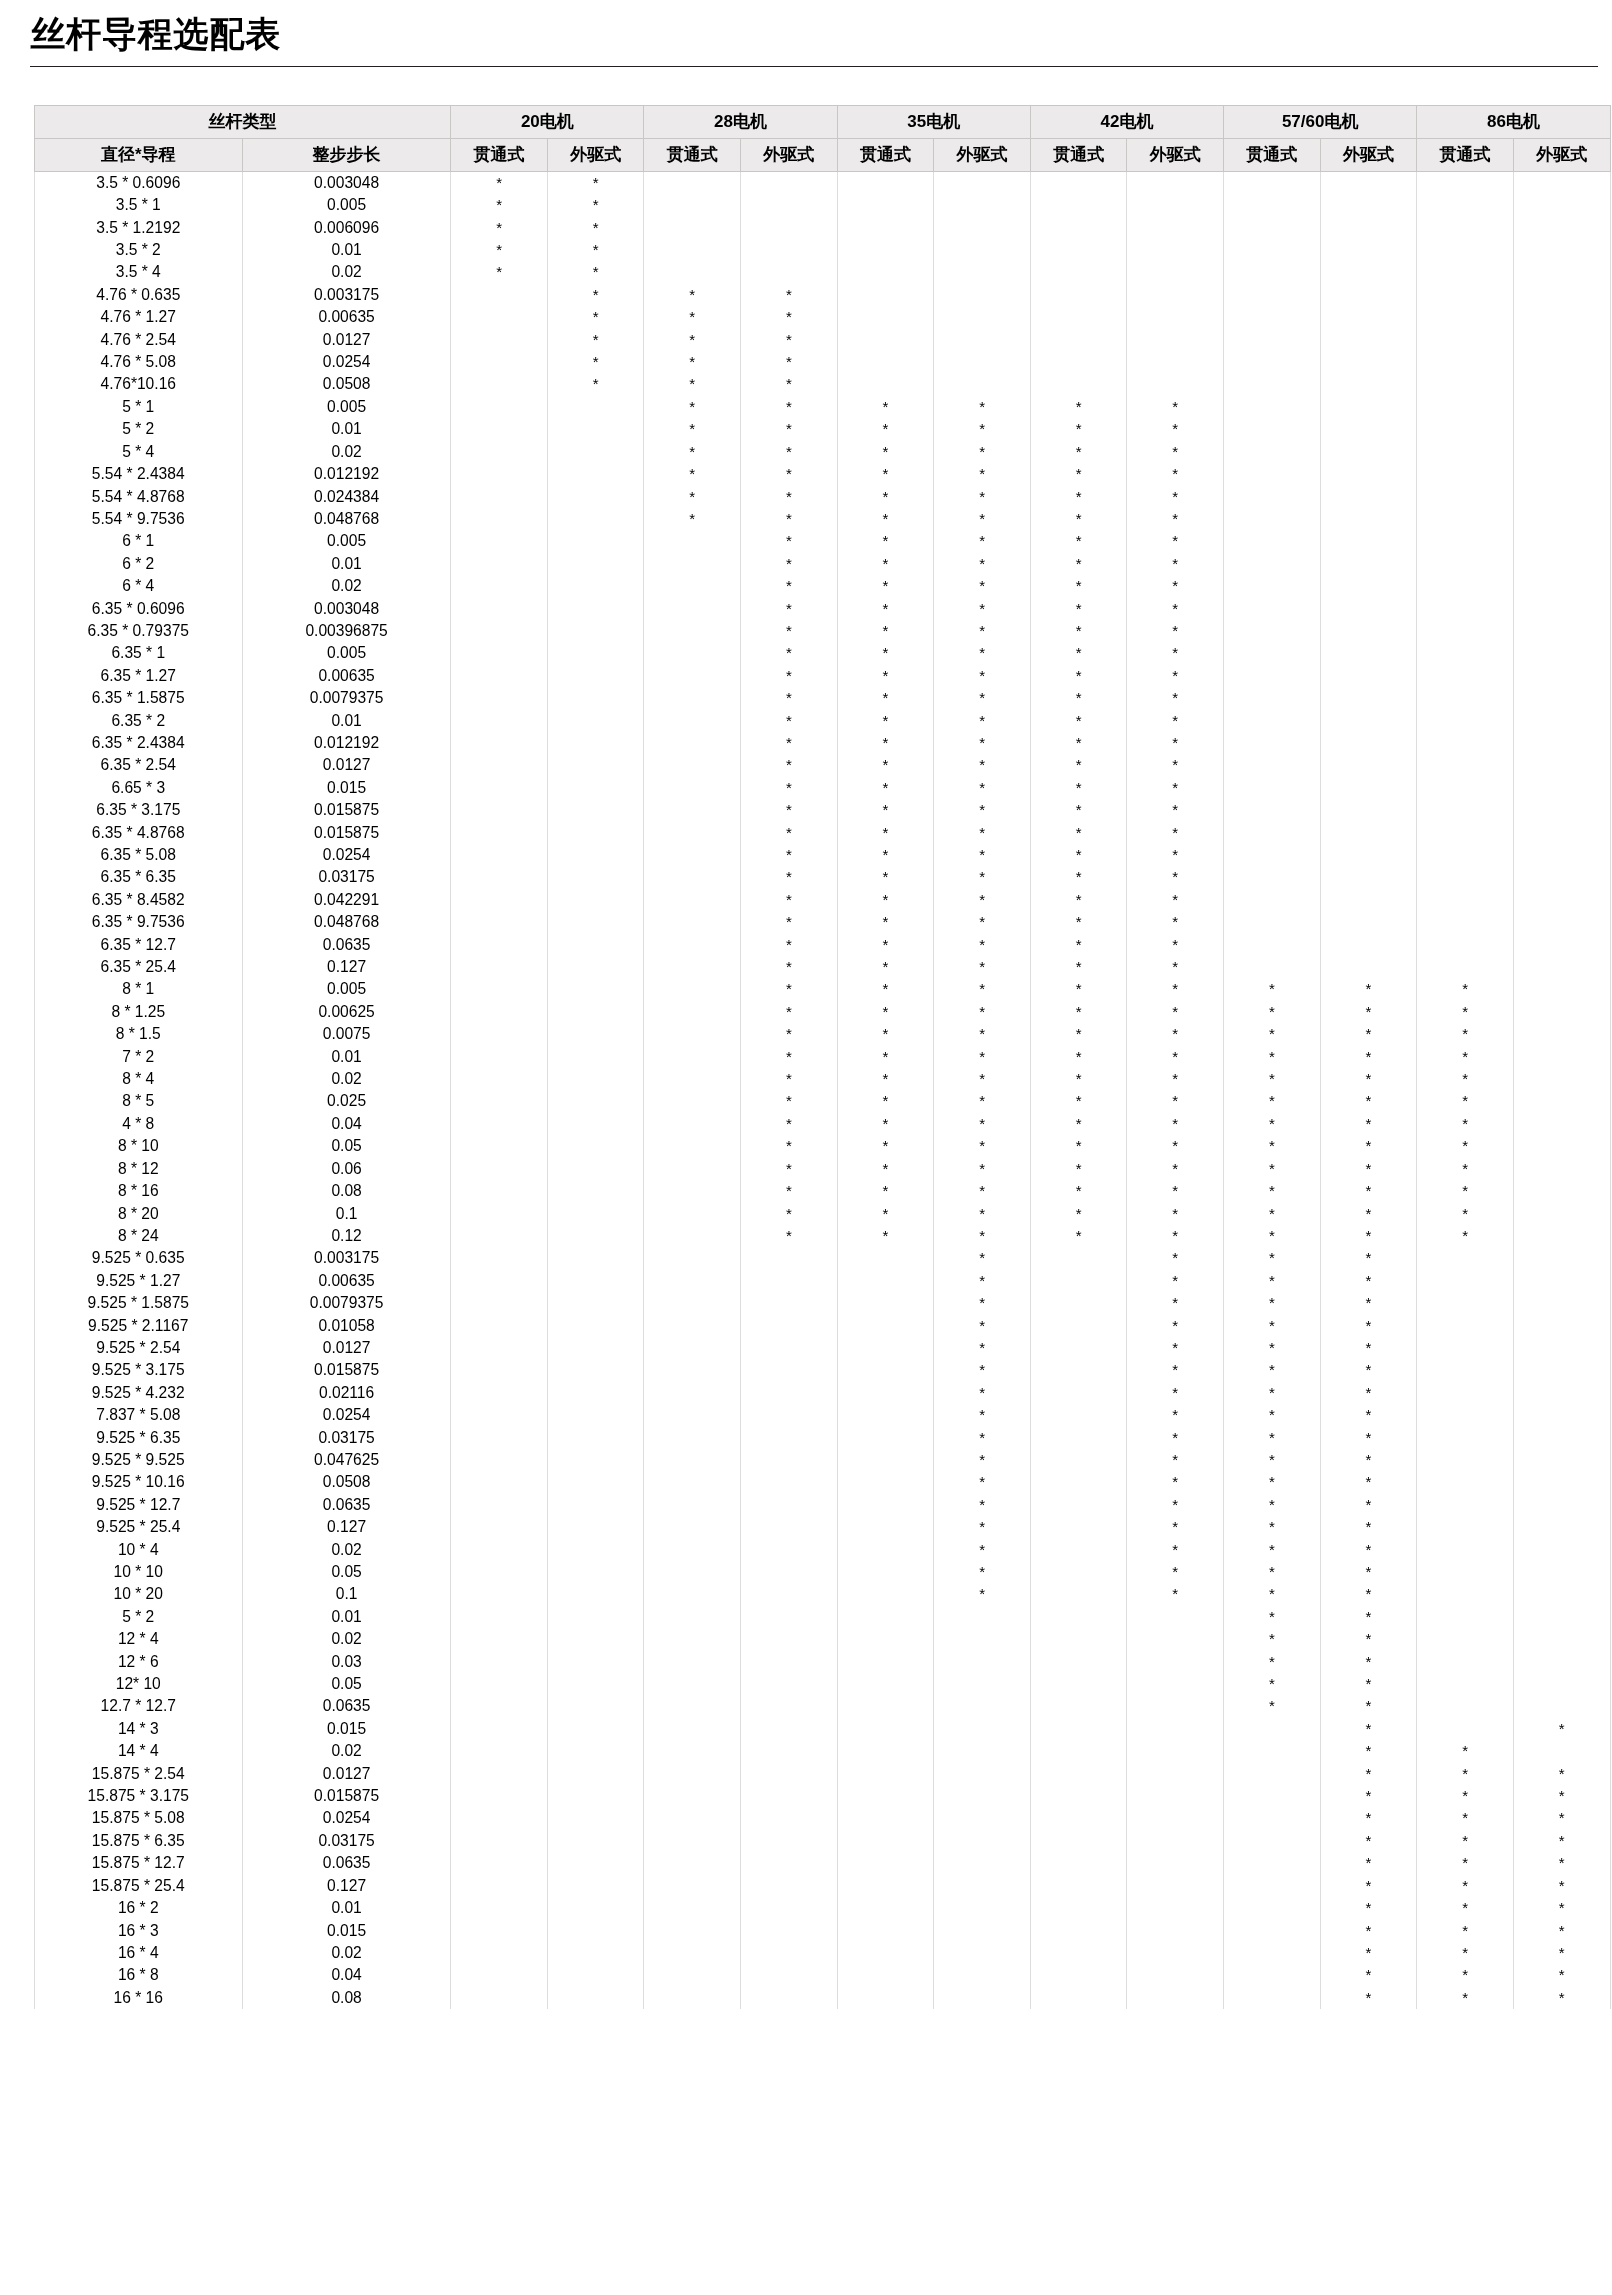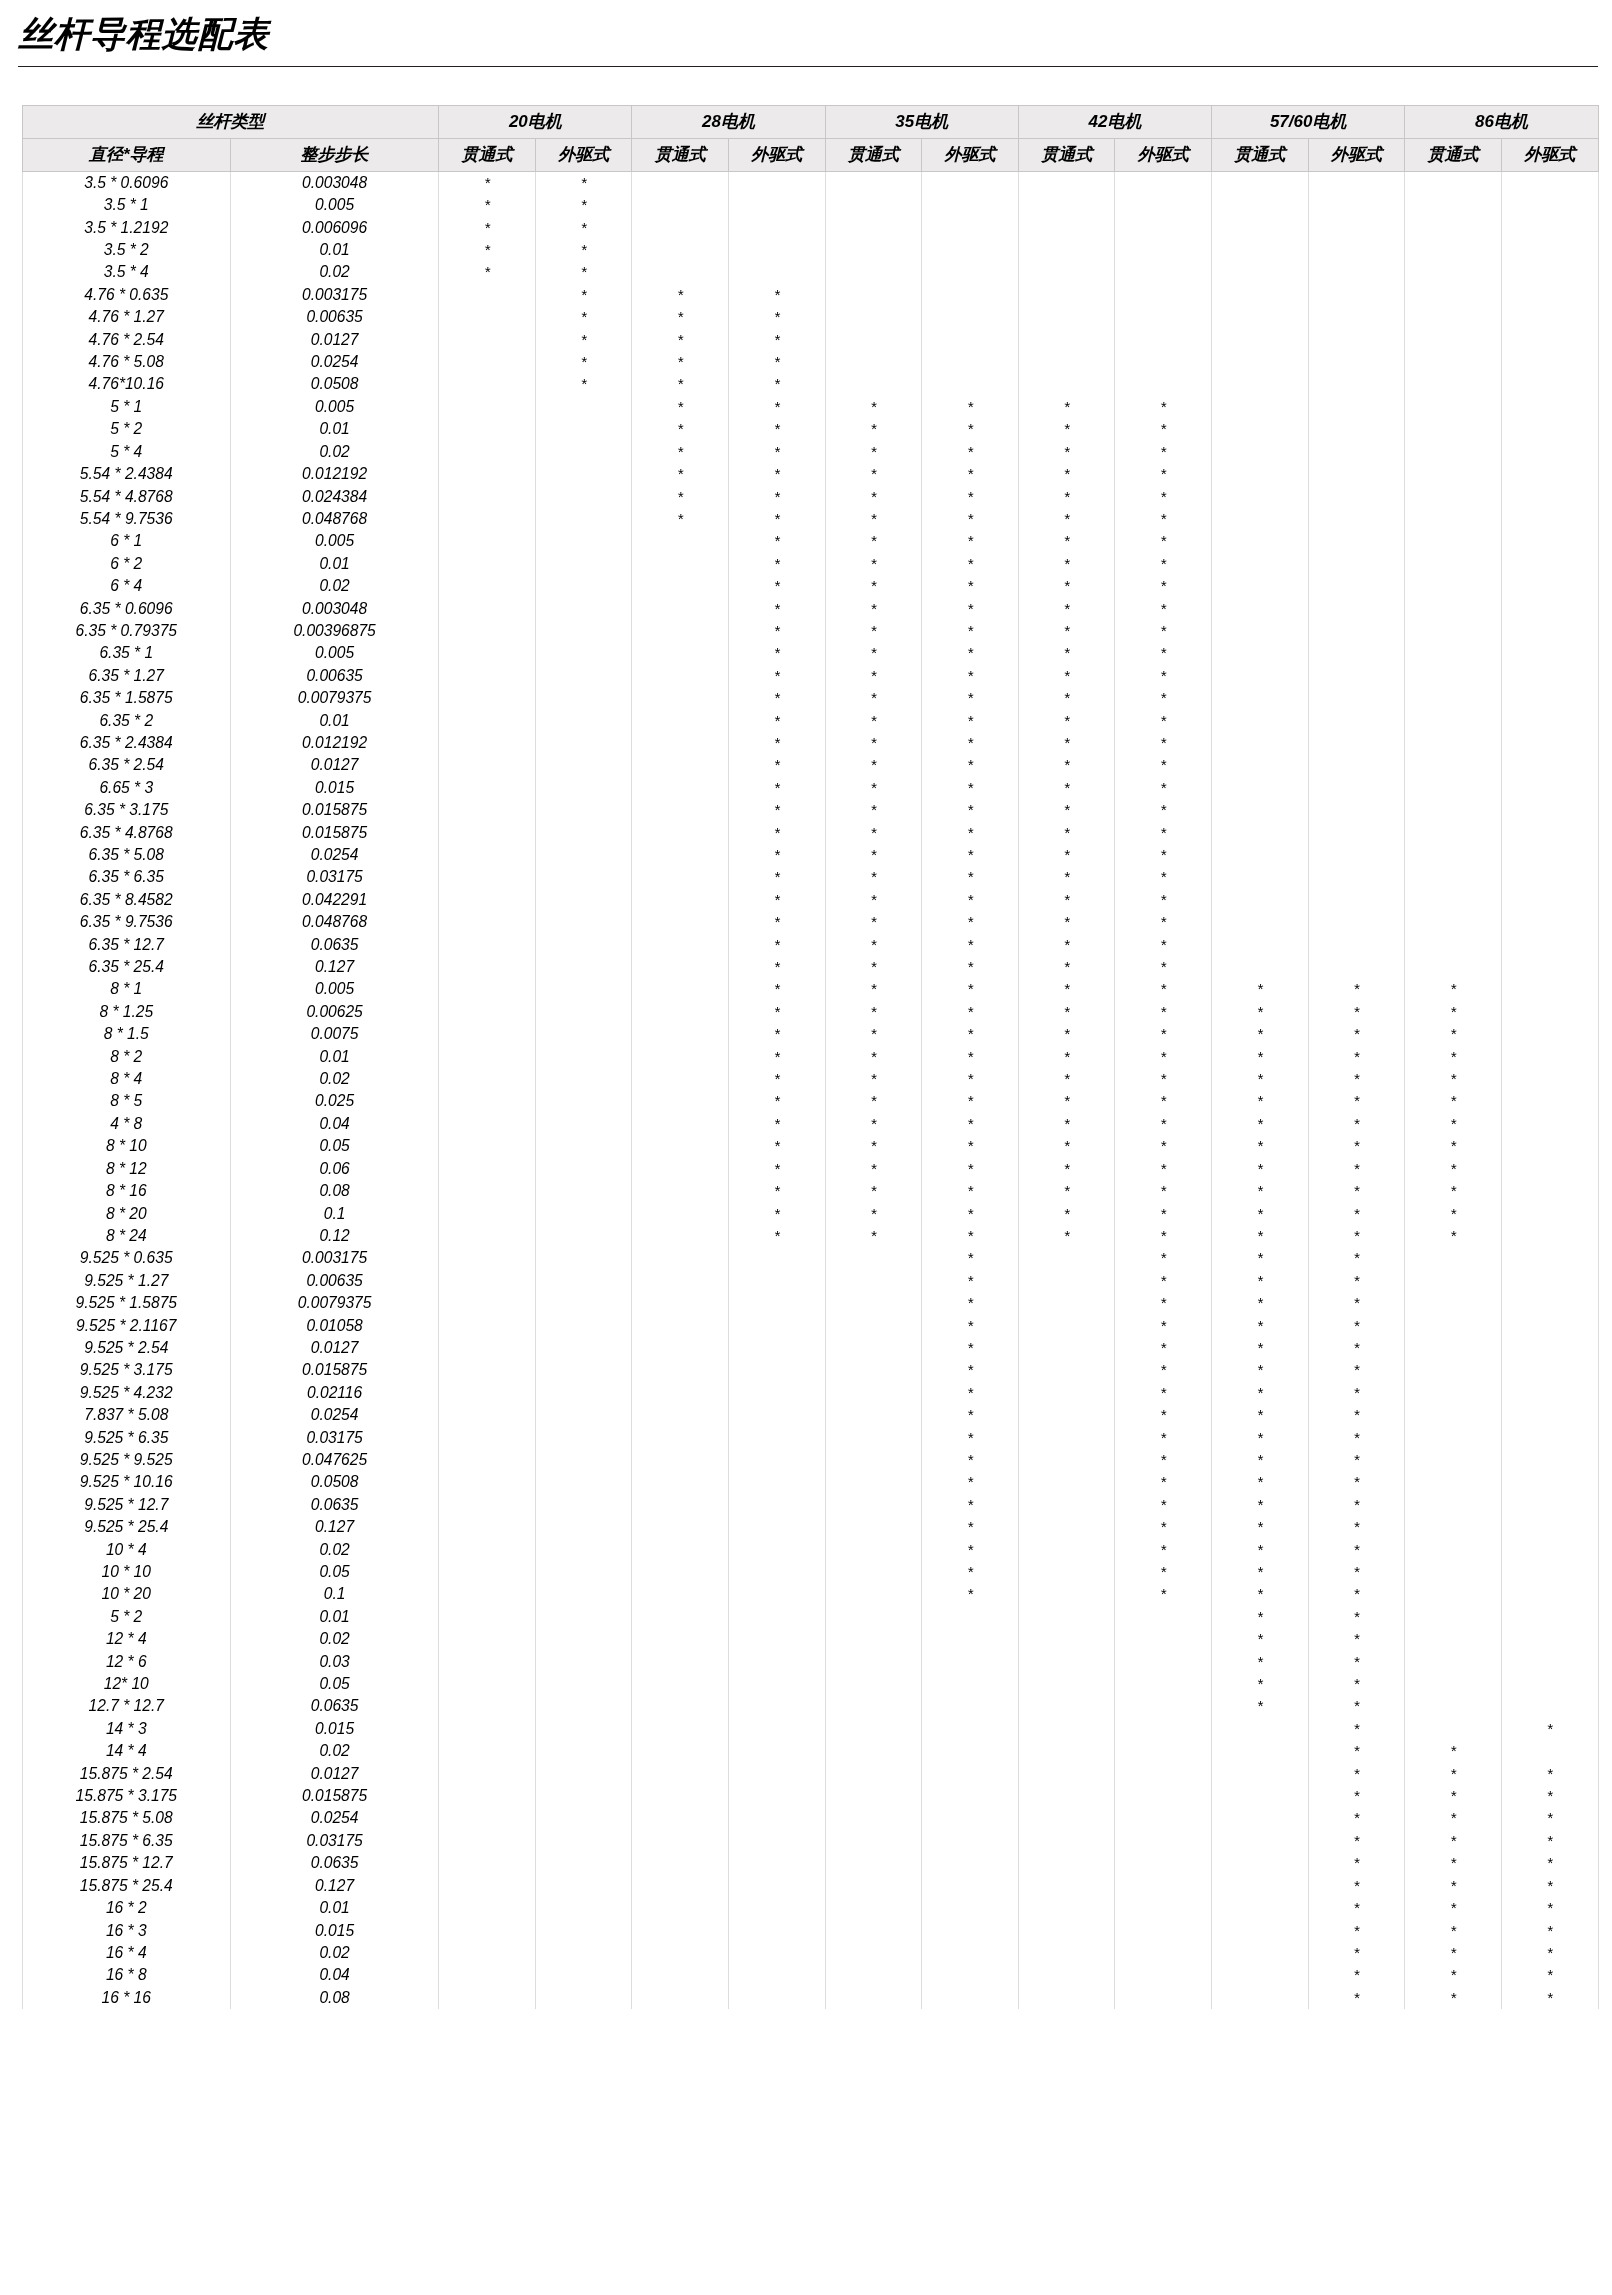--- a/index.html
+++ b/index.html
@@ -8,22 +8,21 @@
     background: #ffffff;
   }
   body {
     width: 1612px;
     font-family: "Liberation Sans", sans-serif;
     color: #000000;
   }
   .page {
     width: 1612px;
     box-sizing: border-box;
-    padding: 0 0 0 4px;
-    font-style: italic;
+    padding: 0 0 0 16px;
   }
   .title-block {
     padding: 14.4px 0 0 14.4px;
   }
   .doc-title {
     font-size: 35px;
     font-weight: bold;
     letter-spacing: 0.8px;
     line-height: 1.15;
     margin: 0;
@@ -758,21 +757,21 @@
             <td class="star">*</td>
             <td class="star">*</td>
             <td class="star">*</td>
             <td class="star">*</td>
             <td class="star">*</td>
             <td class="star">*</td>
             <td class="star">*</td>
             <td class="star"></td>
           </tr>
           <tr>
-            <td class="col-a">8 * 2</td>
+            <td class="col-a">7 * 2</td>
             <td class="col-b">0.01</td>
             <td class="star"></td>
             <td class="star"></td>
             <td class="star"></td>
             <td class="star">*</td>
             <td class="star">*</td>
             <td class="star">*</td>
             <td class="star">*</td>
             <td class="star">*</td>
             <td class="star">*</td>

